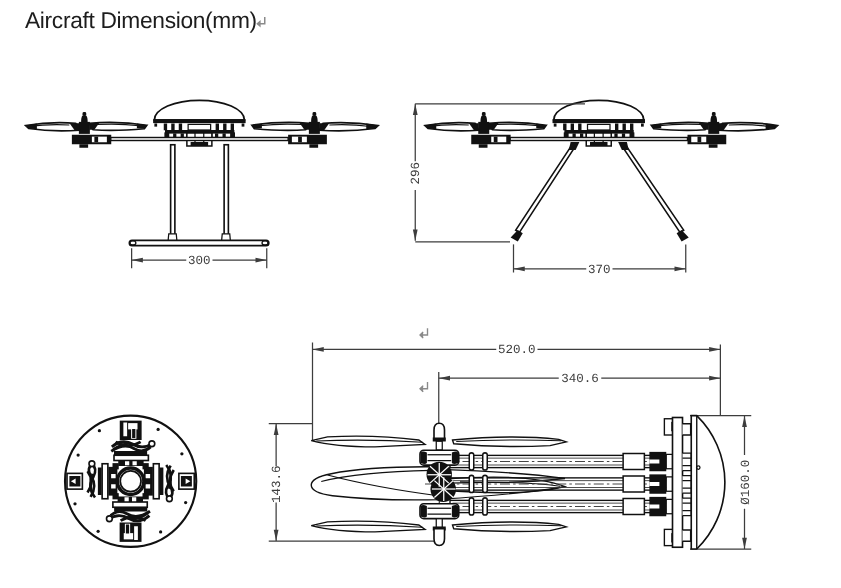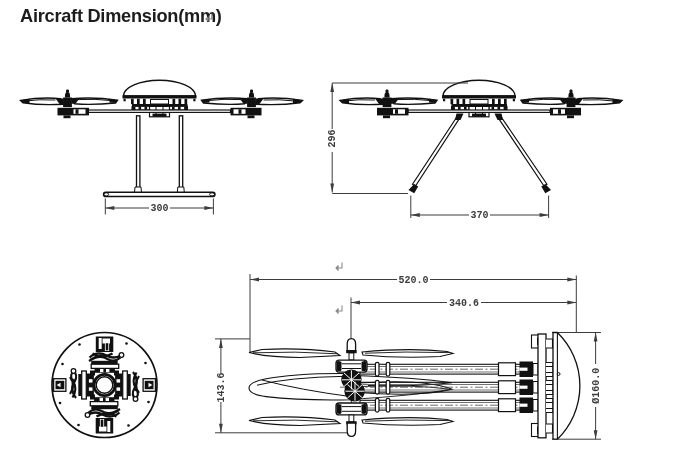--- a/index.html
+++ b/index.html
@@ -1,16 +1,16 @@
 <!DOCTYPE html>
 <html><head>
 <meta charset="utf-8">
 <style>
   html,body{margin:0;padding:0;background:#ffffff;}
-  #stage{position:relative;width:673px;height:470px;background:#fff;overflow:hidden;font-weight:bold;}
+  #stage{position:relative;width:673px;height:470px;background:#fff;overflow:hidden;}
   svg{position:absolute;left:0;top:0;}
   .dimtxt{font-family:"Liberation Mono",monospace;font-size:10px;fill:#3d3d3d;}
 </style>
 </head>
 <body>
 <div id="stage">
 <svg width="673" height="470" viewBox="0 0 673 470">
 <rect x="0" y="0" width="673" height="470" fill="#ffffff"></rect>
 
 <text x="20" y="22.4" font-family="Liberation Sans, sans-serif" font-size="18.2" fill="#1d1d1d" letter-spacing="-0.25">Aircraft Dimension(mm)</text>

